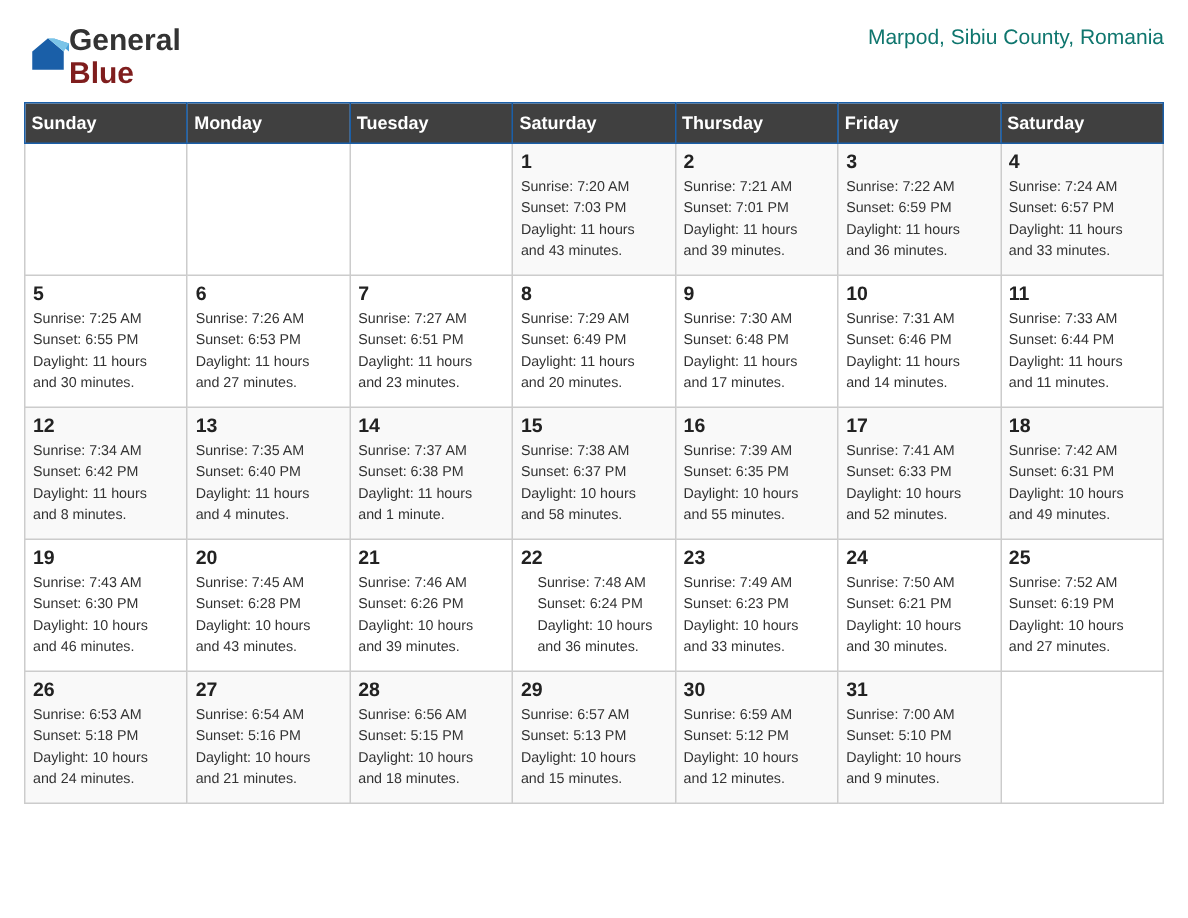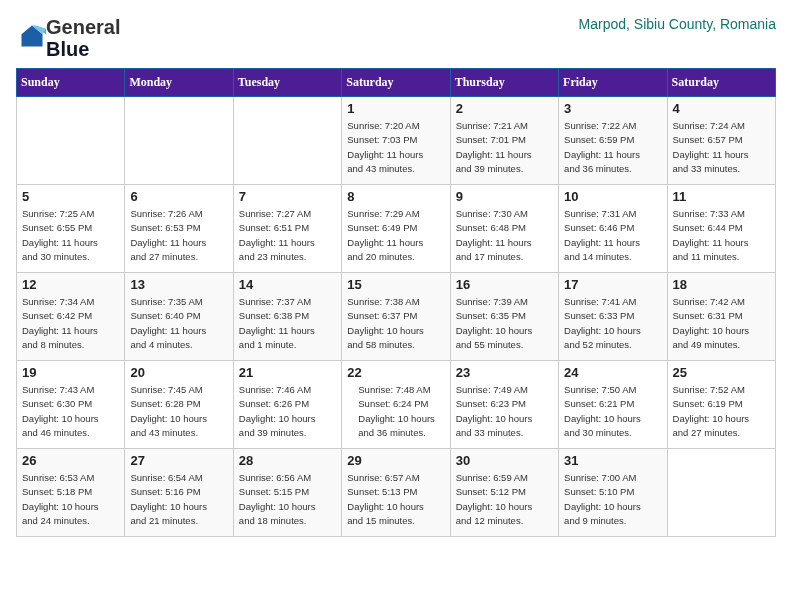--- a/index.html
+++ b/index.html
@@ -19,21 +19,21 @@
     .logo {
       display: flex;
       align-items: center;
     }
     .logo-text {
       font-size: 20px;
       font-weight: bold;
       line-height: 1.1;
     }
     .logo-general { color: #333; }
-    .logo-blue { color: #0f172a; }
+    .logo-blue { color: #7f1d1d; }
     .logo-icon {
       width: 28px;
       height: 28px;
       margin-left: 2px;
     }
     .title-block { text-align: right; }
     .month-title {
       font-size: 36px;
       font-weight: bold;
       color: #222;
@@ -41,28 +41,27 @@
     .subtitle {
       font-size: 14px;
       color: #0f766e;
     }
     table {
       width: 100%;
       border-collapse: collapse;
       table-layout: fixed;
     }
     thead tr th {
-      background-color: #4c1d95;
+      background-color: #404040;
       color: #fff;
       font-size: 12px;
       font-weight: bold;
       padding: 6px 4px;
       text-align: left;
       border: 1px solid #1a5fa8;
-      font-family: Liberation Serif, serif;
     }
     tbody tr td {
       border: 1px solid #ccc;
       vertical-align: top;
       padding: 4px 5px;
       font-size: 10px;
       color: #222;
       height: 88px;
       background: #fff;
     }

